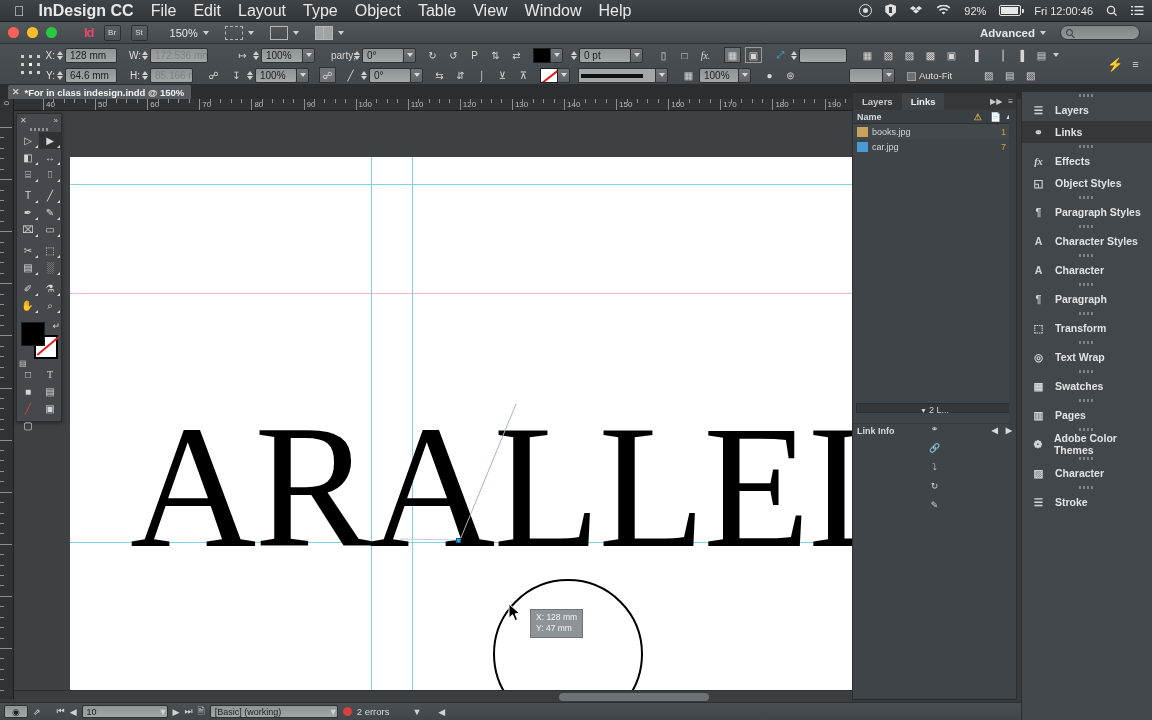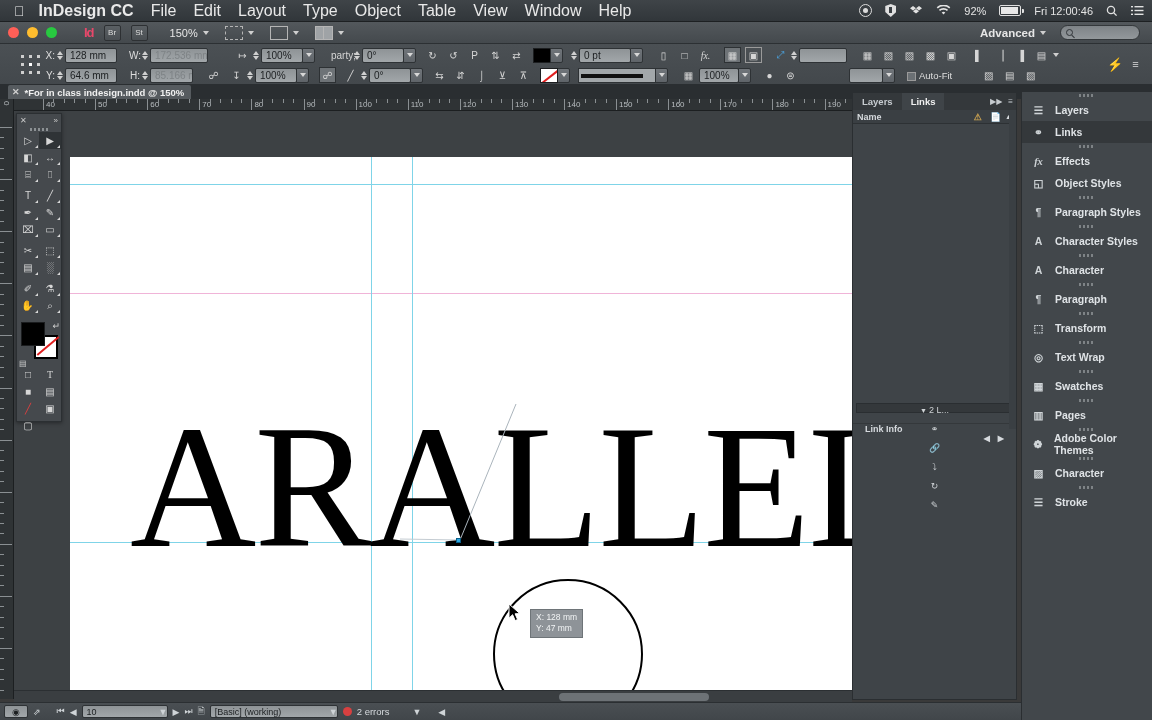--- a/index.html
+++ b/index.html
@@ -257,22 +257,22 @@
   .thumb { width: 11px; height: 10px; margin-right: 4px; border: 1px solid #20242700; }
   .linknum { font-size: 9px; color: #d2a03c; margin-left: auto; margin-right: 6px; }
   .links-hscroll { position:absolute; left:3px; right:3px; top:310px; height:10px; background:#34383b; border:1px solid #2a2e31; }
   .links-toolrow {
     position: absolute; left: 0; right: 0; top: 312px; height: 16px;
     display: flex; align-items: center; padding: 0 4px; gap: 9px;
     font-size: 9px; color: #cfd3d6; flex-direction: column;
   }
   .linkinfo {
     position: absolute; left: 0; right: 0; top: 330px; height: 14px;
-    border-top: 1px solid #34383b; display: flex; align-items: flex-start;
-    padding: 0 12px; font-size: 9px; font-weight: bold; color: #d6dade; flex-direction: column;
+    border-top: 1px solid #34383b; display: flex; align-items: center;
+    padding: 0 4px; font-size: 9px; font-weight: bold; color: #d6dade;
   }
   .linkinfo .arrows { margin-left: auto; display: flex; gap: 8px; font-size: 8px; }
 
   
   .dock {
     position: absolute; left: 1021px; top: 92px; width: 131px; height: 628px;
     background: #42474b; border-left: 1px solid #2a2e31;
   }
   .dockgrip { height: 7px; display:flex; align-items:center; justify-content:center; }
   .dockgrip i { width:16px;height:3px; background: repeating-linear-gradient(to right,#7e8386 0 2px,transparent 2px 4px); display:block;}
@@ -840,20 +840,32 @@
         <span>≡</span>
       </div>
     </div>
     <div class="links-header">
       <span>Name</span>
       <span class="flexgrow"></span>
       <span style="margin-right:9px;color:#c8a050">⚠</span>
       <span style="margin-right:3px">📄</span>
       <span style="font-size:7px">▲</span>
     </div>
+    <div id="linkRows">
+        <div class="linkrow">
+          <span class="thumb" style="background: rgb(200, 163, 90);"></span>
+          <span>books.jpg</span>
+          <span class="linknum">1</span>
+        </div>
+        <div class="linkrow">
+          <span class="thumb" style="background: rgb(74, 154, 212);"></span>
+          <span>car.jpg</span>
+          <span class="linknum">7</span>
+        </div>
+      </div>
     <div class="links-hscroll"></div>
     <div class="links-toolrow">
       <span style="display:flex;align-items:center;gap:2px">
         <span style="font-size:7px">▼</span>
         <span>2 L...</span>
       </span>
       <span>⚭</span>
       <span>🔗</span>
       <span>⤵</span>
       <span>↻</span>

